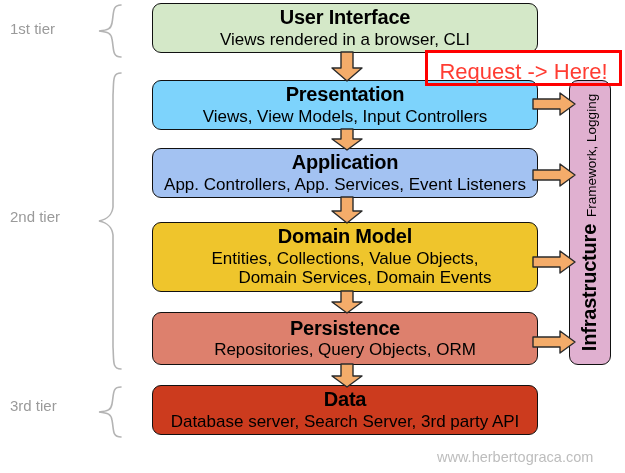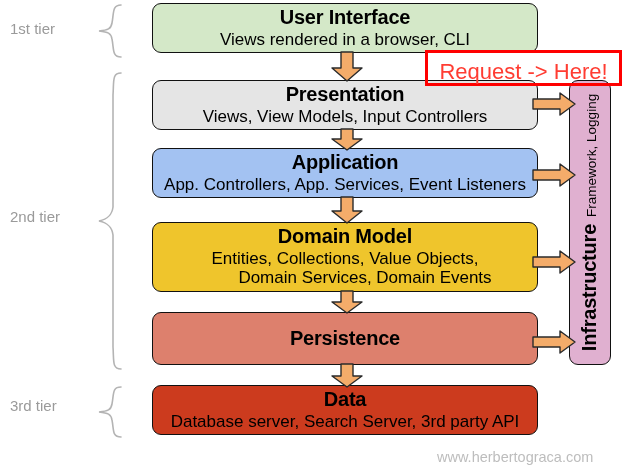--- a/index.html
+++ b/index.html
@@ -141,38 +141,39 @@
     <svg width="28" height="54" viewBox="0 0 28 54" fill="none" stroke="#b4b4b4" stroke-width="1.6" stroke-linecap="round">
       <path d="M25 2 C16 2 18 9 16 19 C15 25 12 26 3 27 C12 28 15 29 16 35 C18 45 16 52 25 52"></path>
     </svg>
   </div>
 
   <div class="layer" id="layer-user-interface" style="left:152px; top:3px; width:386px; height:50px; background:#D4E8C8;">
     <div class="title">User Interface</div>
     <div class="subtitle">Views rendered in a browser, CLI</div>
   </div>
 
-  <div class="layer" id="layer-presentation" style="left:152px; top:80px; width:386px; height:50px; background:#e5e5e5;">
+  <div class="layer" id="layer-presentation" style="left:152px; top:80px; width:386px; height:50px; background:#7dd3fc;">
     <div class="title">Presentation</div>
     <div class="subtitle">Views, View Models, Input Controllers</div>
   </div>
 
   <div class="layer" id="layer-application" style="left:152px; top:148px; width:386px; height:50px; background:#A3C2F2;">
     <div class="title">Application</div>
     <div class="subtitle">App. Controllers, App. Services, Event Listeners</div>
   </div>
 
   <div class="layer" id="layer-domain-model" style="left:152px; top:222px; width:386px; height:70px; background:#EFC52C;">
     <div class="title">Domain Model</div>
     <div class="subtitle">Entities, Collections, Value Objects,</div>
     <div class="subtitle" style="margin-top:0;margin-left:40px;">Domain Services, Domain Events</div>
   </div>
 
   <div class="layer" id="layer-persistence" style="left:152px; top:312px; width:386px; height:53px; background:#DD806D;">
     <div class="title">Persistence</div>
+    <div class="subtitle">Repositories, Query Objects, ORM</div>
   </div>
 
   <div class="layer" id="layer-data" style="left:152px; top:385px; width:386px; height:50px; background:#CC3B1E;">
     <div class="title">Data</div>
     <div class="subtitle">Database server, Search Server, 3rd party API</div>
   </div>
 
   <div id="infrastructure" style="left:569px; top:80px; width:42px; height:285px; background:#E0B0D0;">
     <div id="infra-rot">
       <span class="title">Infrastructure</span>

